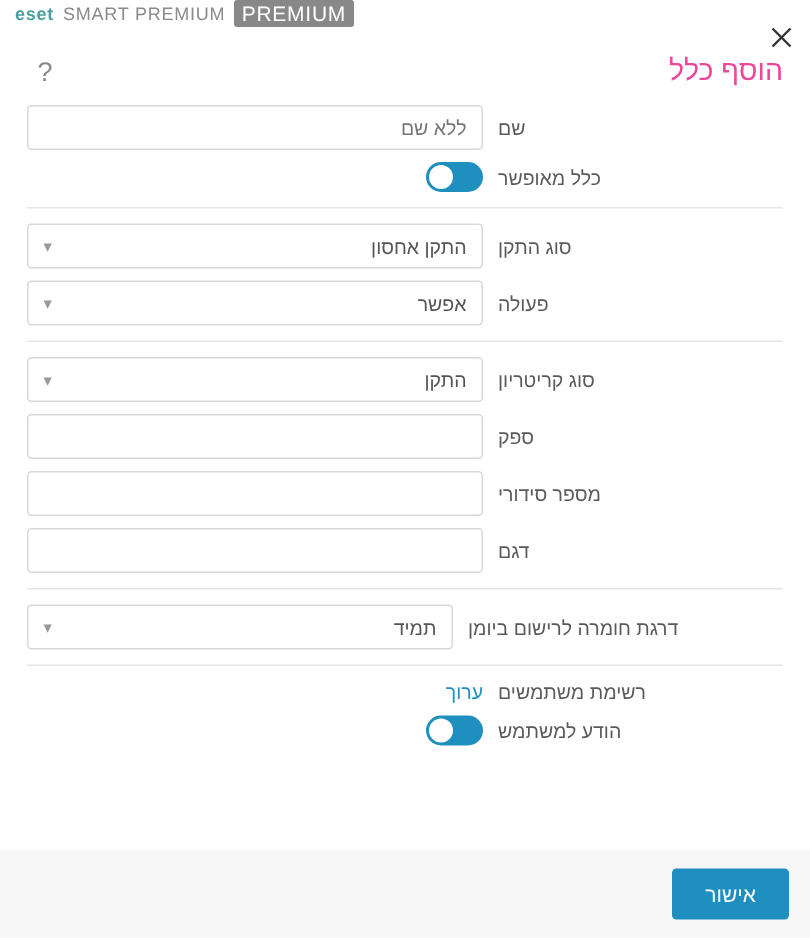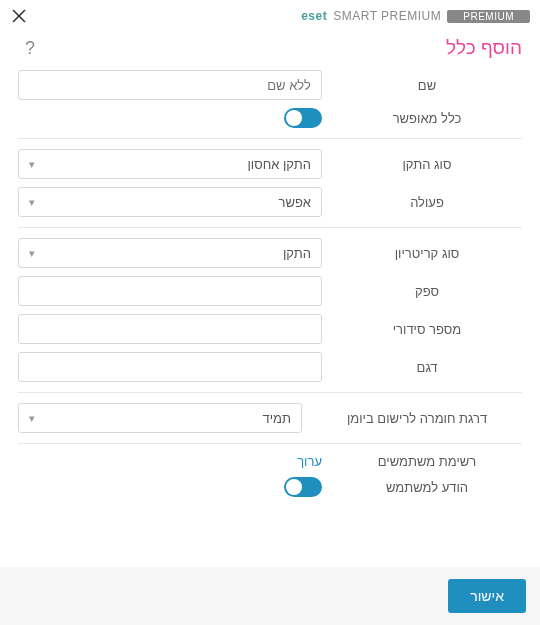--- a/index.html
+++ b/index.html
@@ -10,44 +10,44 @@
     font-family: "Segoe UI", Arial, sans-serif;
     font-size: 13px;
     color: #404040;
     background: #fff;
     display: flex;
     flex-direction: column;
   }
   .header {
     height: 32px;
     display: flex;
-    align-items: center;
     justify-content: space-between;
     padding: 0 10px;
+    flex-direction: column;
   }
   .header .close {
     cursor: pointer;
     width: 18px;
     height: 18px;
     display: flex;
     align-items: center;
     justify-content: center;
   }
   .header .close svg { width: 14px; height: 14px; stroke: #333; stroke-width: 1.6; }
   .brand {
     display: flex;
     align-items: center;
     gap: 6px;
     direction: ltr;
     color: #8a8a8a;
   }
   .brand .eset { color:#4aa0a0; font-weight:bold; letter-spacing:0.5px; font-size:12px; }
   .brand .prod { font-size:12px; letter-spacing:0.5px; }
   .brand .premium {
-    font-size:10px; background:#888; color:#fff; padding:1px 16px; border-radius:2px;
+    font-size:14px; background:#888; color:#fff; padding:1px 5px; border-radius:2px;
     letter-spacing:0.5px;
   }
 
   .content {
     flex: 1;
     overflow: auto;
     padding: 4px 18px 10px 18px;
   }
 
   .title-row {
@@ -73,21 +73,21 @@
     margin: 10px 0;
   }
 
   .row {
     display: flex;
     align-items: center;
     margin-bottom: 8px;
   }
   .row .label {
     flex: 0 0 200px;
-    text-align: center;
+    text-align: left;
     color: #5a5a5a;
     padding-left: 10px;
   }
   .row .control {
     flex: 1;
     display: flex;
     justify-content: flex-start;
   }
   input[type=text] {
     width: 100%;

